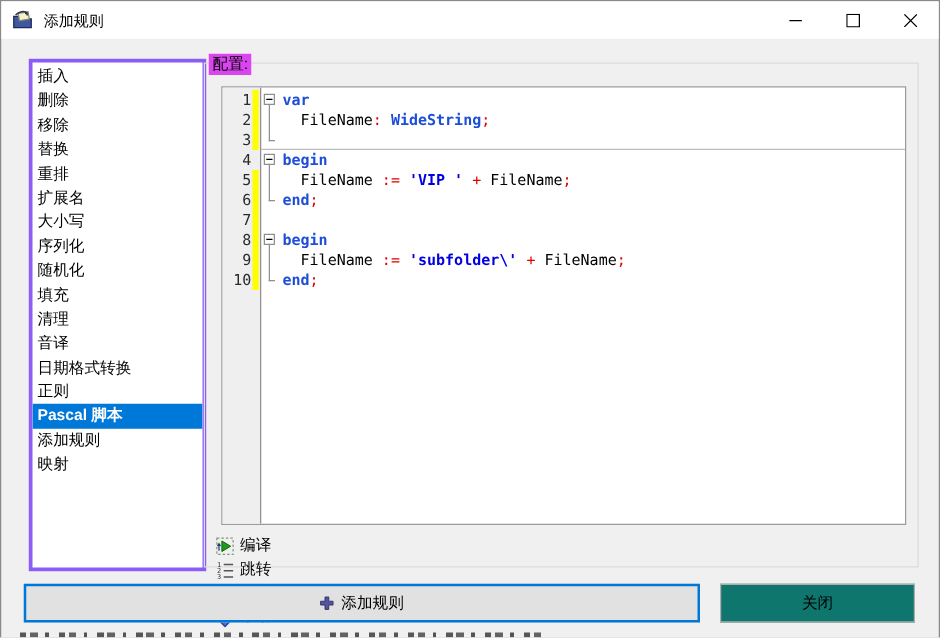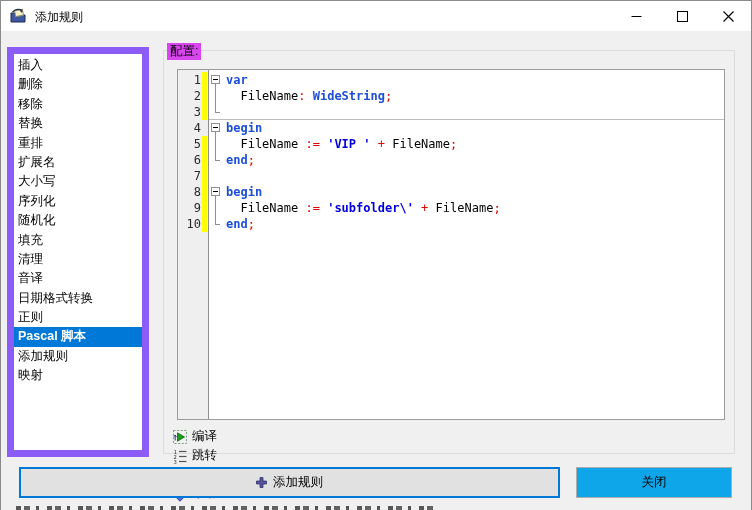--- a/index.html
+++ b/index.html
@@ -14,22 +14,22 @@
 
   
   .titlebar { position:absolute; left:0; top:0; width:100%; height:30px; background:#ffffff; }
   .titlebar .app-icon { position:absolute; left:9px; top:7px; width:16px; height:16px; }
   .titlebar .title-text { position:absolute; left:34px; top:8px; font-size:12px; color:#000; }
   .win-controls { position:absolute; right:0; top:0; height:30px; display:flex; }
   .win-btn { width:46px; height:30px; display:flex; align-items:center; justify-content:center; }
 
   
   .listbox {
-    position:absolute; left:6px; top:46px; width:142px; height:410px;
-    background:#ffffff; border:7px solid #8b5cf6; padding-top:2px; overflow:hidden;
+    position:absolute; left:22px; top:46px; width:142px; height:410px;
+    background:#ffffff; border:3px solid #8b5cf6; padding-top:2px; overflow:hidden;
   }
   .list-item {
     height:19.4px; line-height:19.4px; padding-left:4px;
     font-size:12.5px; color:#000; white-space:nowrap;
   }
   .list-item.selected { background:#0078d7; color:#ffffff;font-weight:bold; }
 
   
   .groupbox {
     position:absolute; left:162px; top:49px; width:572px; height:404px;
@@ -85,21 +85,21 @@
 
   
   .add-btn {
     position:absolute; left:18px; top:466px; width:541px; height:31px;
     background:#e1e1e1; border:2px solid #0078d7;
     display:flex; align-items:center; justify-content:center; gap:6px;
     font-size:12.5px; color:#000;
   }
   .close-btn {
     position:absolute; left:575px; top:466px; width:156px; height:31px;
-    background:#0ea5e9; border:1px solid #adadad;
+    background:#0f766e; border:1px solid #adadad;
     display:flex; align-items:center; justify-content:center;
     font-size:12.5px; color:#000;
   }
 
   
   .bottom-sliver {
     position:absolute; left:15px; top:505px; width:420px; height:4px;
     background:repeating-linear-gradient(90deg,
       #3c3c3c 0 5px, transparent 5px 8px,
       #4a4a4a 8px 14px, transparent 14px 20px,

